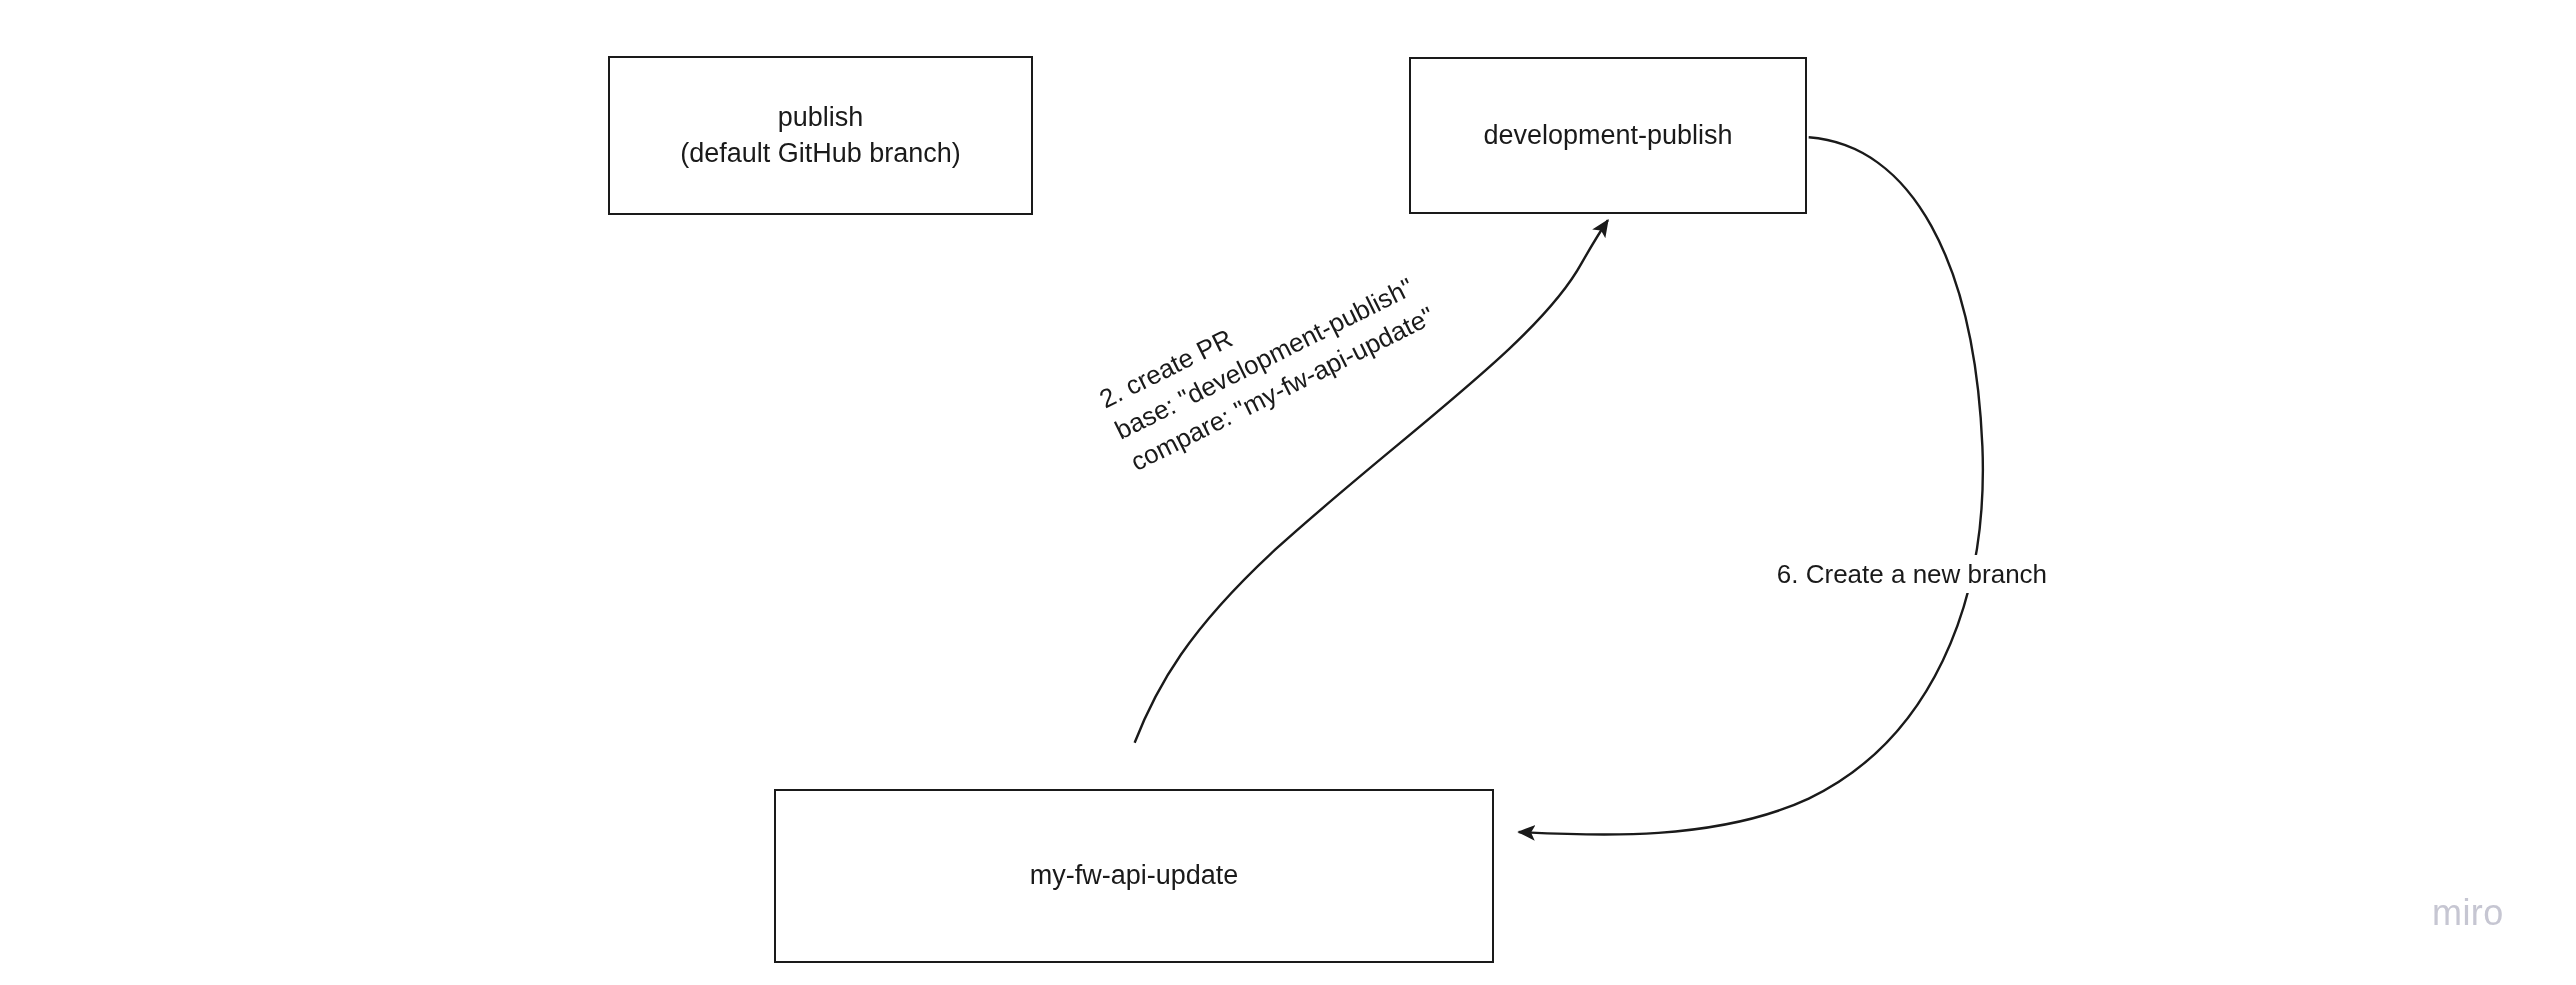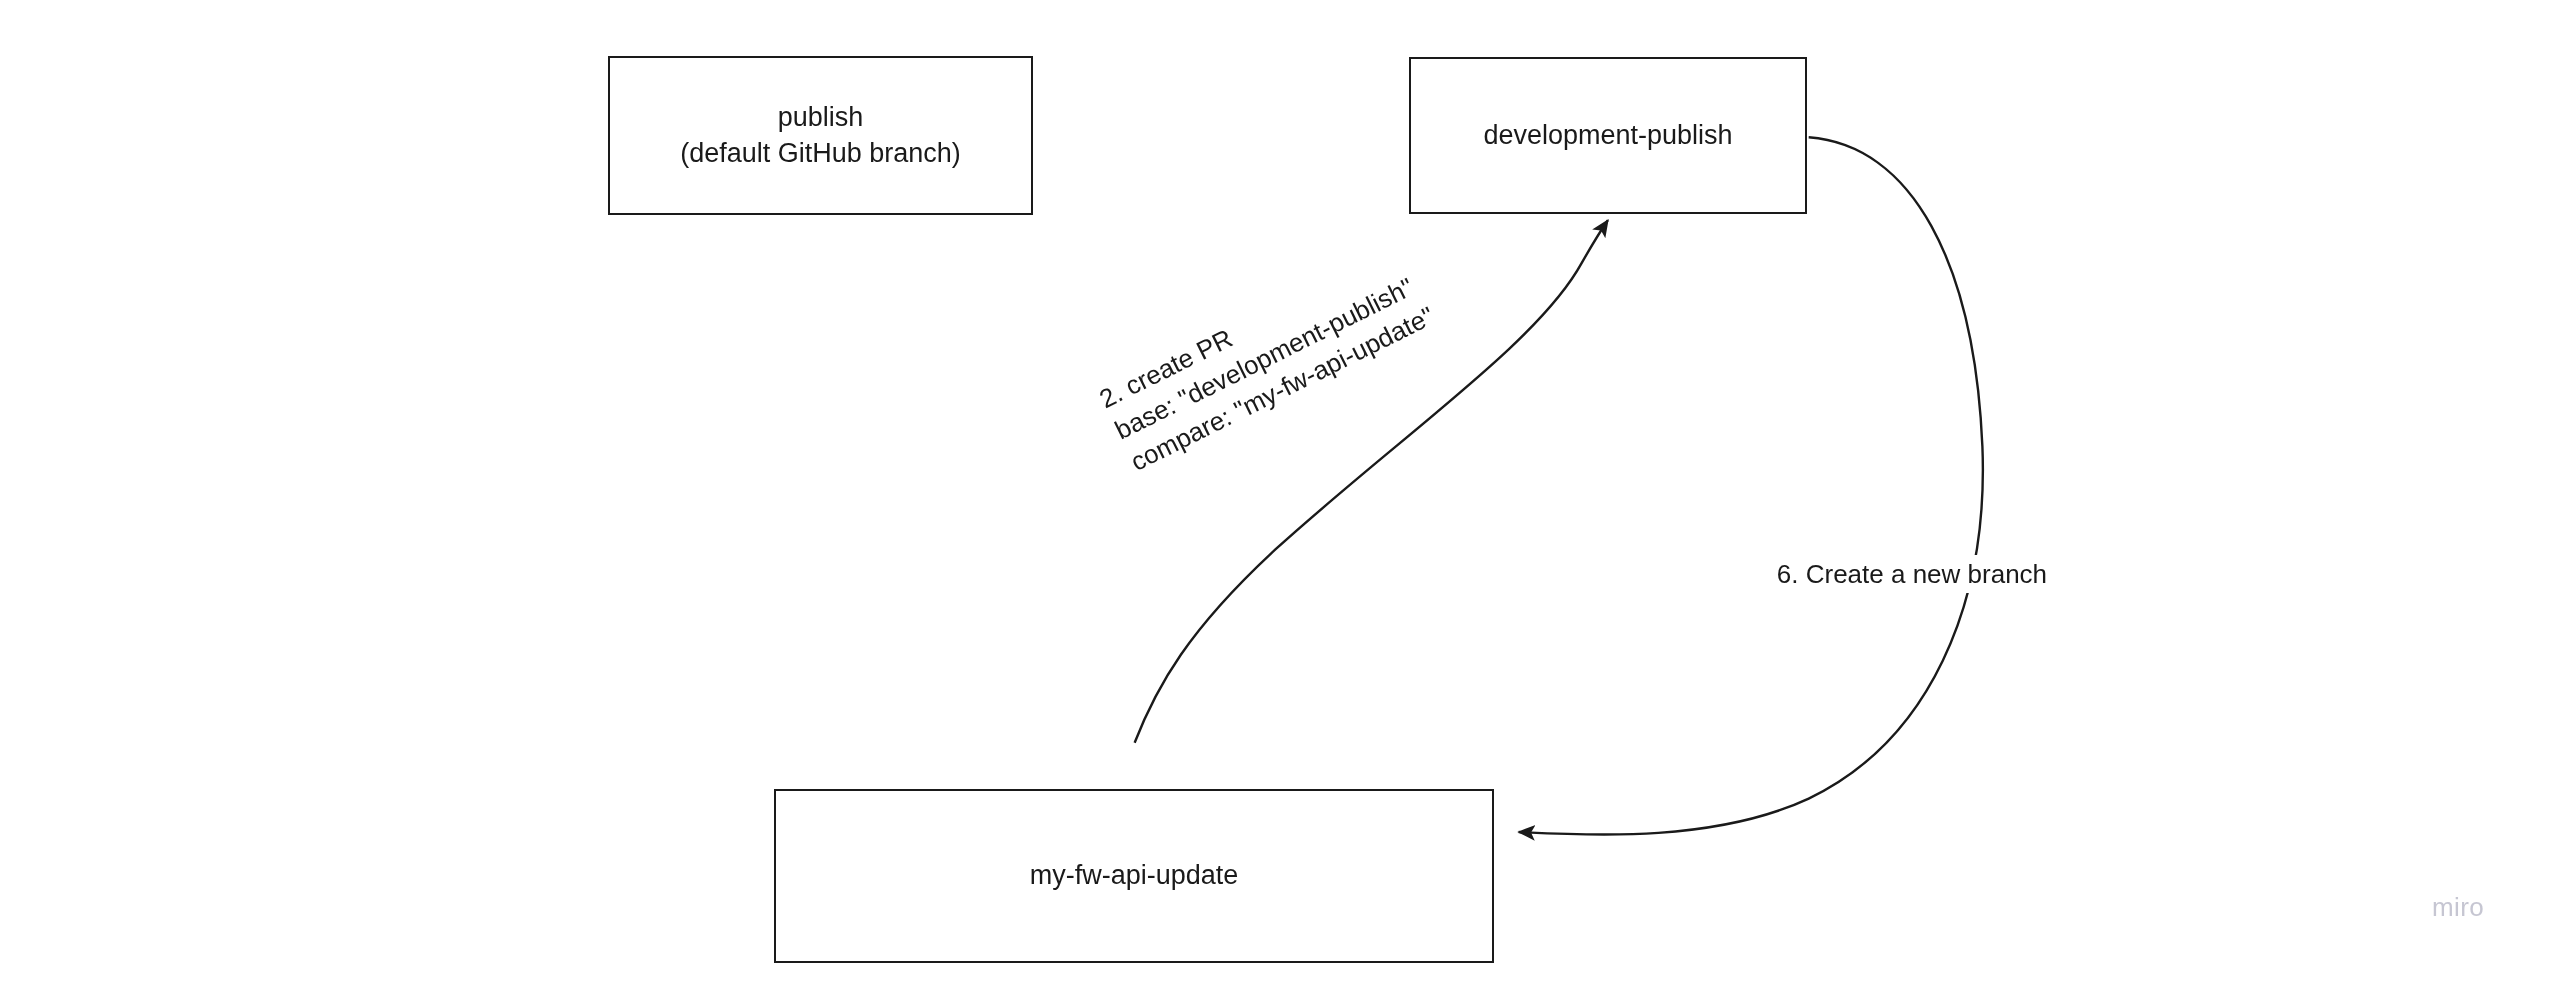--- a/index.html
+++ b/index.html
@@ -76,21 +76,21 @@
     left: 1136px;
     top: 374px;
     padding: 3.2px 6.4px;
     transform: rotate(-26.5deg);
     transform-origin: 0 100%;
   }
   #watermark {
     position: absolute;
     left: 2432px;
     top: 892px;
-    font-size: 26px;
+    font-size: 36px;
     letter-spacing: 0.4px;
     color: #c6c6d2;
     z-index: 2;
   }
 </style>
 </head>
 <body>
 
 <div id="canvas">
 

